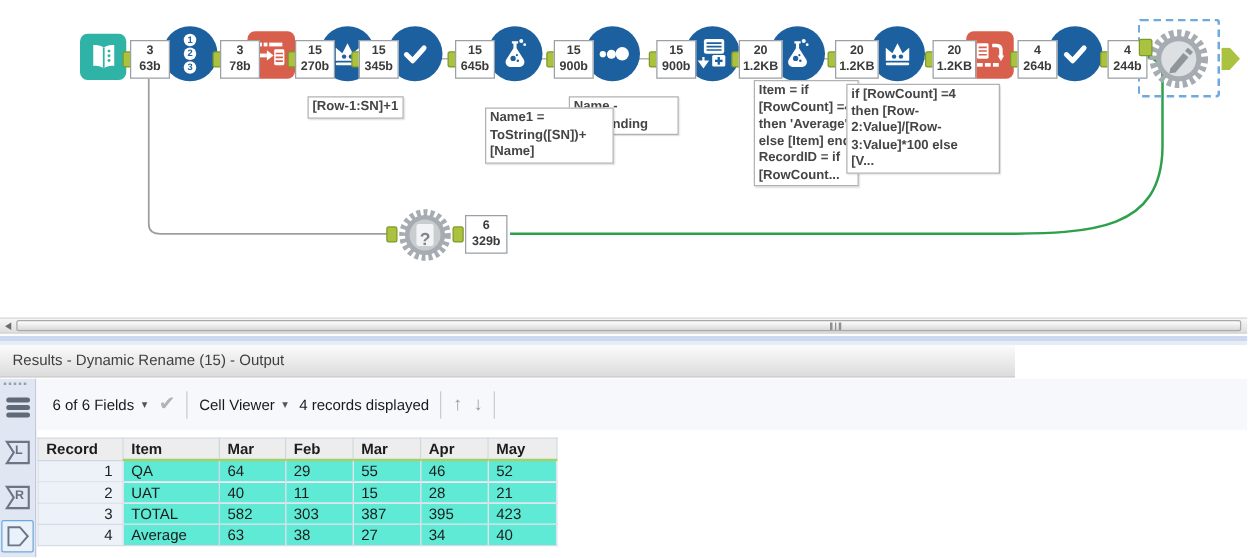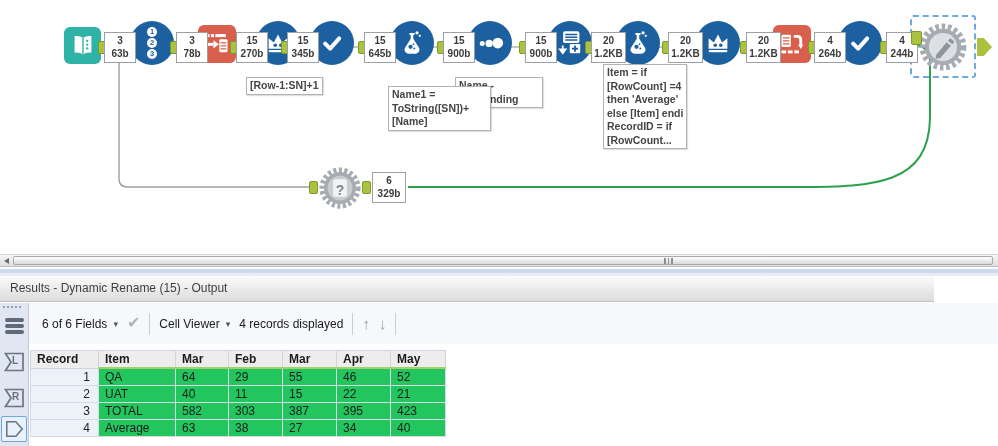--- a/index.html
+++ b/index.html
@@ -44,21 +44,21 @@
            border-right:5px solid #6b6b6b;}
   #hscroll .thumb{position:absolute;left:13px;top:1px;width:980px;height:9px;border-radius:2px;
            background:linear-gradient(#fefefe,#d9d9d9);border:1px solid #a9a9a9;box-sizing:border-box;}
   #hscroll .grip{position:absolute;left:664px;top:3px;width:12px;height:6px;display:flex;gap:2px;}
   #hscroll .grip i{width:1.5px;height:6px;background:#8f8f8f;display:block;}
 
   #splitter{position:absolute;left:0;top:267px;width:998px;height:9px;
            background:linear-gradient(#fdfdfd 0 2px,#ccd9ee 2px 6px,#e7edf8 6px 9px);z-index:5;}
 
   
-  #rtitle{position:absolute;left:0;top:276px;width:934px;height:26px;
+  #rtitle{position:absolute;left:0;top:276px;width:812px;height:26px;
           background:linear-gradient(#fbfbfb,#eaeaea 55%,#dcdcdc);border-bottom:1px solid #c2c2c2;
           box-sizing:border-box;font-size:12px;color:#3f3f3f;line-height:25px;padding-left:10px;z-index:5;}
   #rbody{position:absolute;left:0;top:303px;width:998px;height:143px;background:#fff;z-index:5;}
   #lstrip{position:absolute;left:0;top:0;width:29px;height:143px;background:#e1e7f2;
           border-right:1px solid #c3cbdb;box-sizing:border-box;}
   .handle{position:absolute;left:3px;top:3px;width:23px;display:flex;gap:2px;}
   .handle i{width:2px;height:2px;background:#93a0b6;display:block;}
   .burger{position:absolute;left:5px;top:15px;width:19px;display:flex;flex-direction:column;gap:2.5px;}
   .burger i{height:3.5px;background:#5f6977;border-radius:2px;display:block;}
   .sicon{position:absolute;left:3px;width:23px;height:22px;}
@@ -73,21 +73,21 @@
   .bigcheck{font-size:16px;color:#b3b3b3;margin-top:-2px;}
   .vsep{width:1px;height:22px;background:#c9ccd4;}
   .nav{font-size:15px;font-weight:bold;color:#9aa0a8;}
 
   table#grid{position:absolute;left:30px;top:47px;border-collapse:collapse;table-layout:fixed;
              font-size:12px;color:#1c1c1c;}
   #grid th{background:#ededed;font-weight:bold;text-align:left;padding:1px 6px;height:17px;
            border:1px solid #cfd6e2;border-bottom:2px solid #a3d06a;box-sizing:border-box;
            white-space:nowrap;overflow:hidden;margin-top:43px;}
   #grid th.noaccent{border-bottom:1px solid #cfd6e2;}
-  #grid td{background:#22c55e;border:1px solid #d5dce7;padding:0 6px;height:17px;box-sizing:border-box;
+  #grid td{background:#5eead4;border:1px solid #d5dce7;padding:0 6px;height:17px;box-sizing:border-box;
            white-space:nowrap;overflow:hidden;}
   #grid td.rec{background:#edf1f8;text-align:right;padding-right:8px;color:#222;}
 </style>
 </head>
 <body>
 
 <div id="screen">
 
   <div id="canvas">
 
@@ -313,20 +313,27 @@
       <div>ToString([SN])+</div>
       <div>[Name]</div>
     </div>
     <div class="ann under" style="left:603px;top:64px;width:76px">
       <div>Item = if</div>
       <div>[RowCount] =4</div>
       <div>then 'Average'</div>
       <div>else [Item] endi</div>
       <div>RecordID = if</div>
       <div>[RowCount...</div>
+    </div>
+    <div class="ann" style="left:677px;top:67px;width:115px">
+      <div>if [RowCount] =4</div>
+      <div>then [Row-</div>
+      <div>2:Value]/[Row-</div>
+      <div>3:Value]*100 else</div>
+      <div>[V...</div>
     </div>
   </div>
 
   <div id="hscroll">
     <div class="lbtn">
         <span class="tri"></span>
       </div>
     <div class="thumb"></div>
     <div class="grip">
         <i></i>
@@ -418,21 +425,21 @@
         <td>55</td>
         <td>46</td>
         <td>52</td>
       </tr>
       <tr>
         <td class="rec">2</td>
         <td>UAT</td>
         <td>40</td>
         <td>11</td>
         <td>15</td>
-        <td>22</td>
+        <td>28</td>
         <td>21</td>
       </tr>
       <tr>
         <td class="rec">3</td>
         <td>TOTAL</td>
         <td>582</td>
         <td>303</td>
         <td>387</td>
         <td>395</td>
         <td>423</td>

